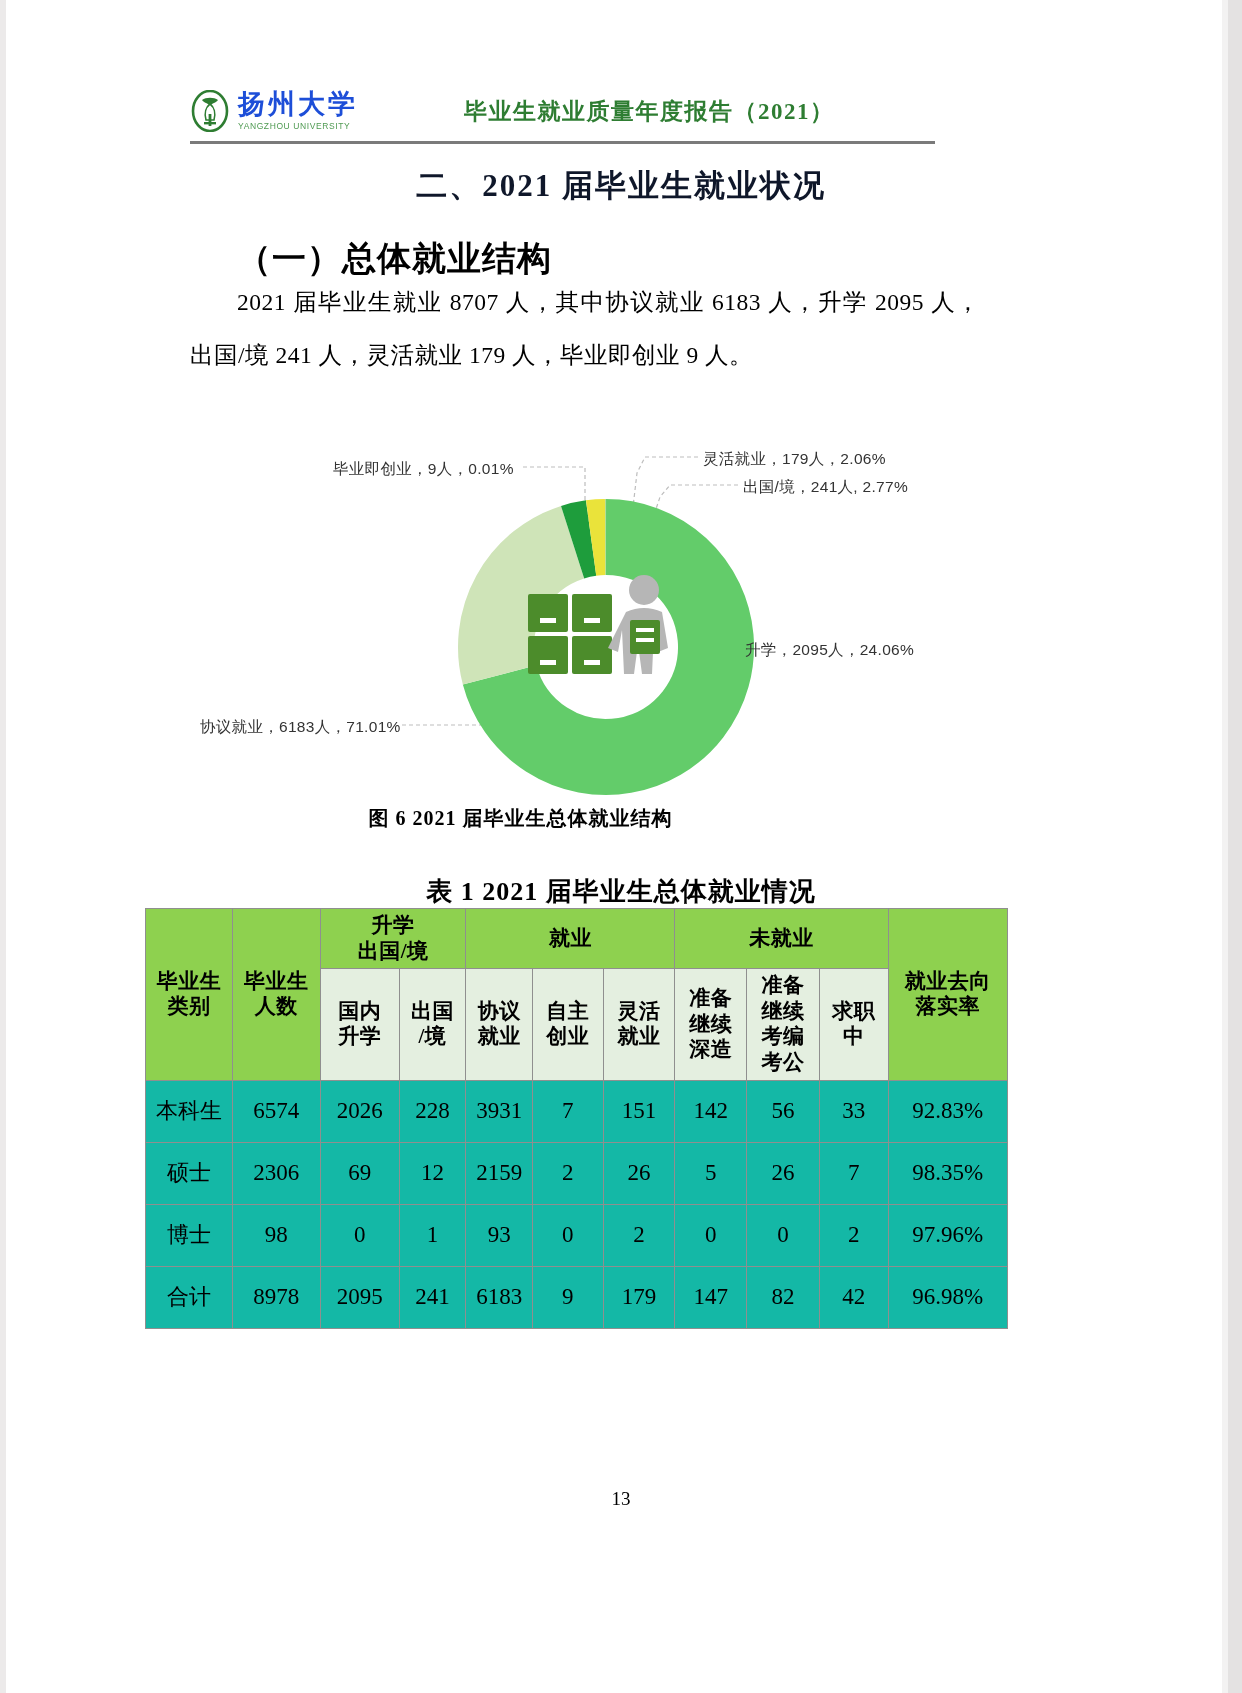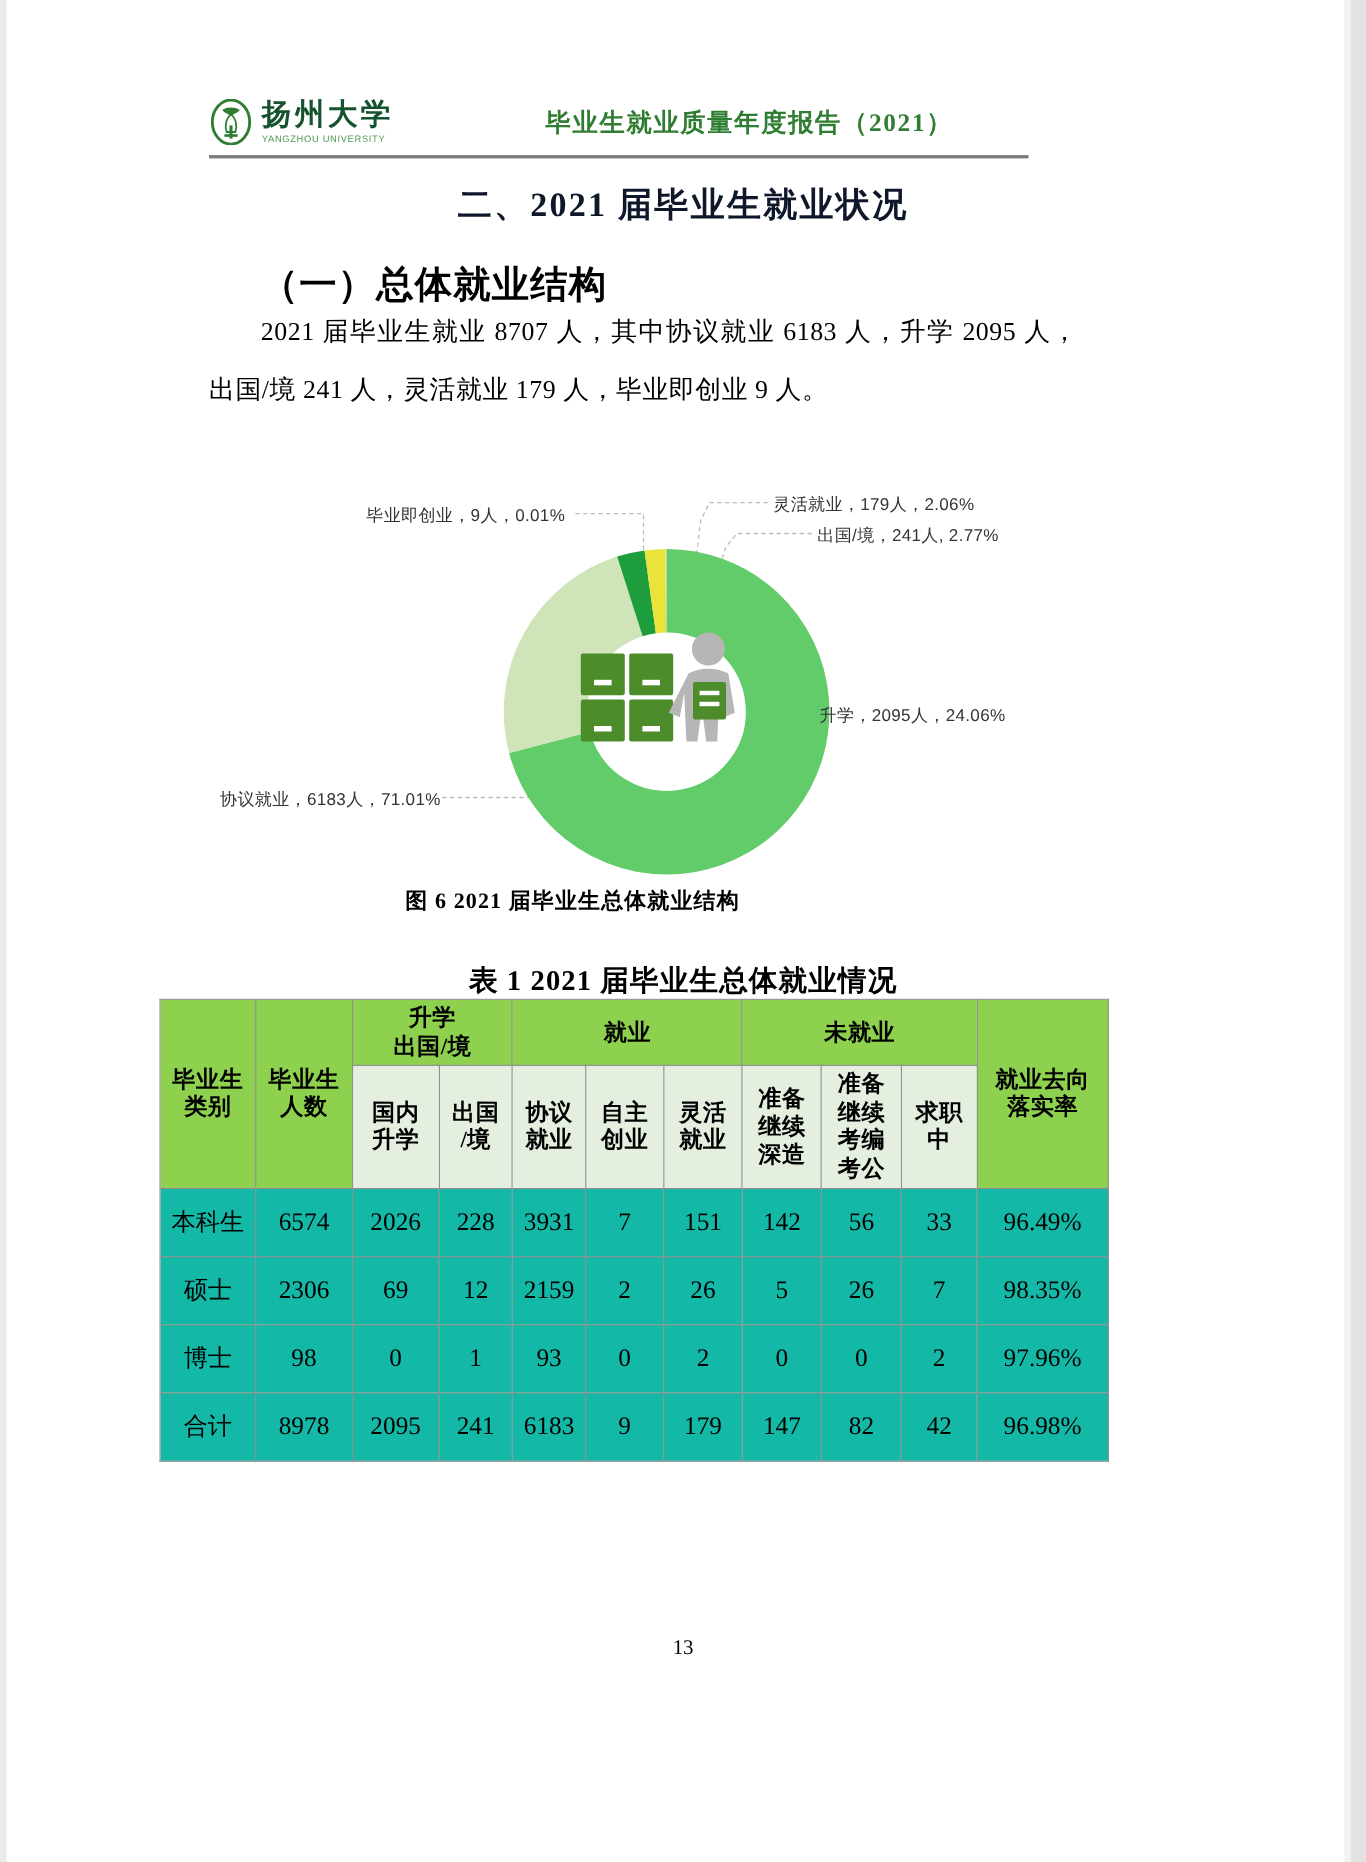--- a/index.html
+++ b/index.html
@@ -53,39 +53,39 @@
   .logo-mark svg { display:block; }
   .logo-text {
     display: flex;
     flex-direction: column;
     line-height: 1;
   }
   .logo-cn {
     font-family: Liberation Serif, serif;
     font-size: 27px;
     font-weight: bold;
-    color: #14532d;
+    color: #1d4ed8;
     letter-spacing: 3px;
     white-space: nowrap;
   }
   .logo-en {
     font-family: "Liberation Sans", sans-serif;
     font-size: 8.5px;
     color: #4f9a52;
     letter-spacing: 0.6px;
     margin-top: 4px;
     white-space: nowrap;
   }
   .header-title {
     font-family: "Liberation Serif", serif;
     font-size: 23px;
     font-weight: bold;
     color: #2e7d32;
     letter-spacing: 1.5px;
-    margin-left: 76px;
+    margin-left: 44px;
     white-space: nowrap;
   }
   .header-rule {
     position: absolute;
     left: 190px;
     top: 141px;
     width: 745px;
     height: 3px;
     background: #7a7a7a;
   }
@@ -423,21 +423,21 @@
           <td class="rowhead">本科生</td>
           <td>6574</td>
           <td>2026</td>
           <td>228</td>
           <td>3931</td>
           <td>7</td>
           <td>151</td>
           <td>142</td>
           <td>56</td>
           <td>33</td>
-          <td>96.49%</td>
+          <td>92.83%</td>
         </tr>
         <tr>
           <td class="rowhead">硕士</td>
           <td>2306</td>
           <td>69</td>
           <td>12</td>
           <td>2159</td>
           <td>2</td>
           <td>26</td>
           <td>5</td>

